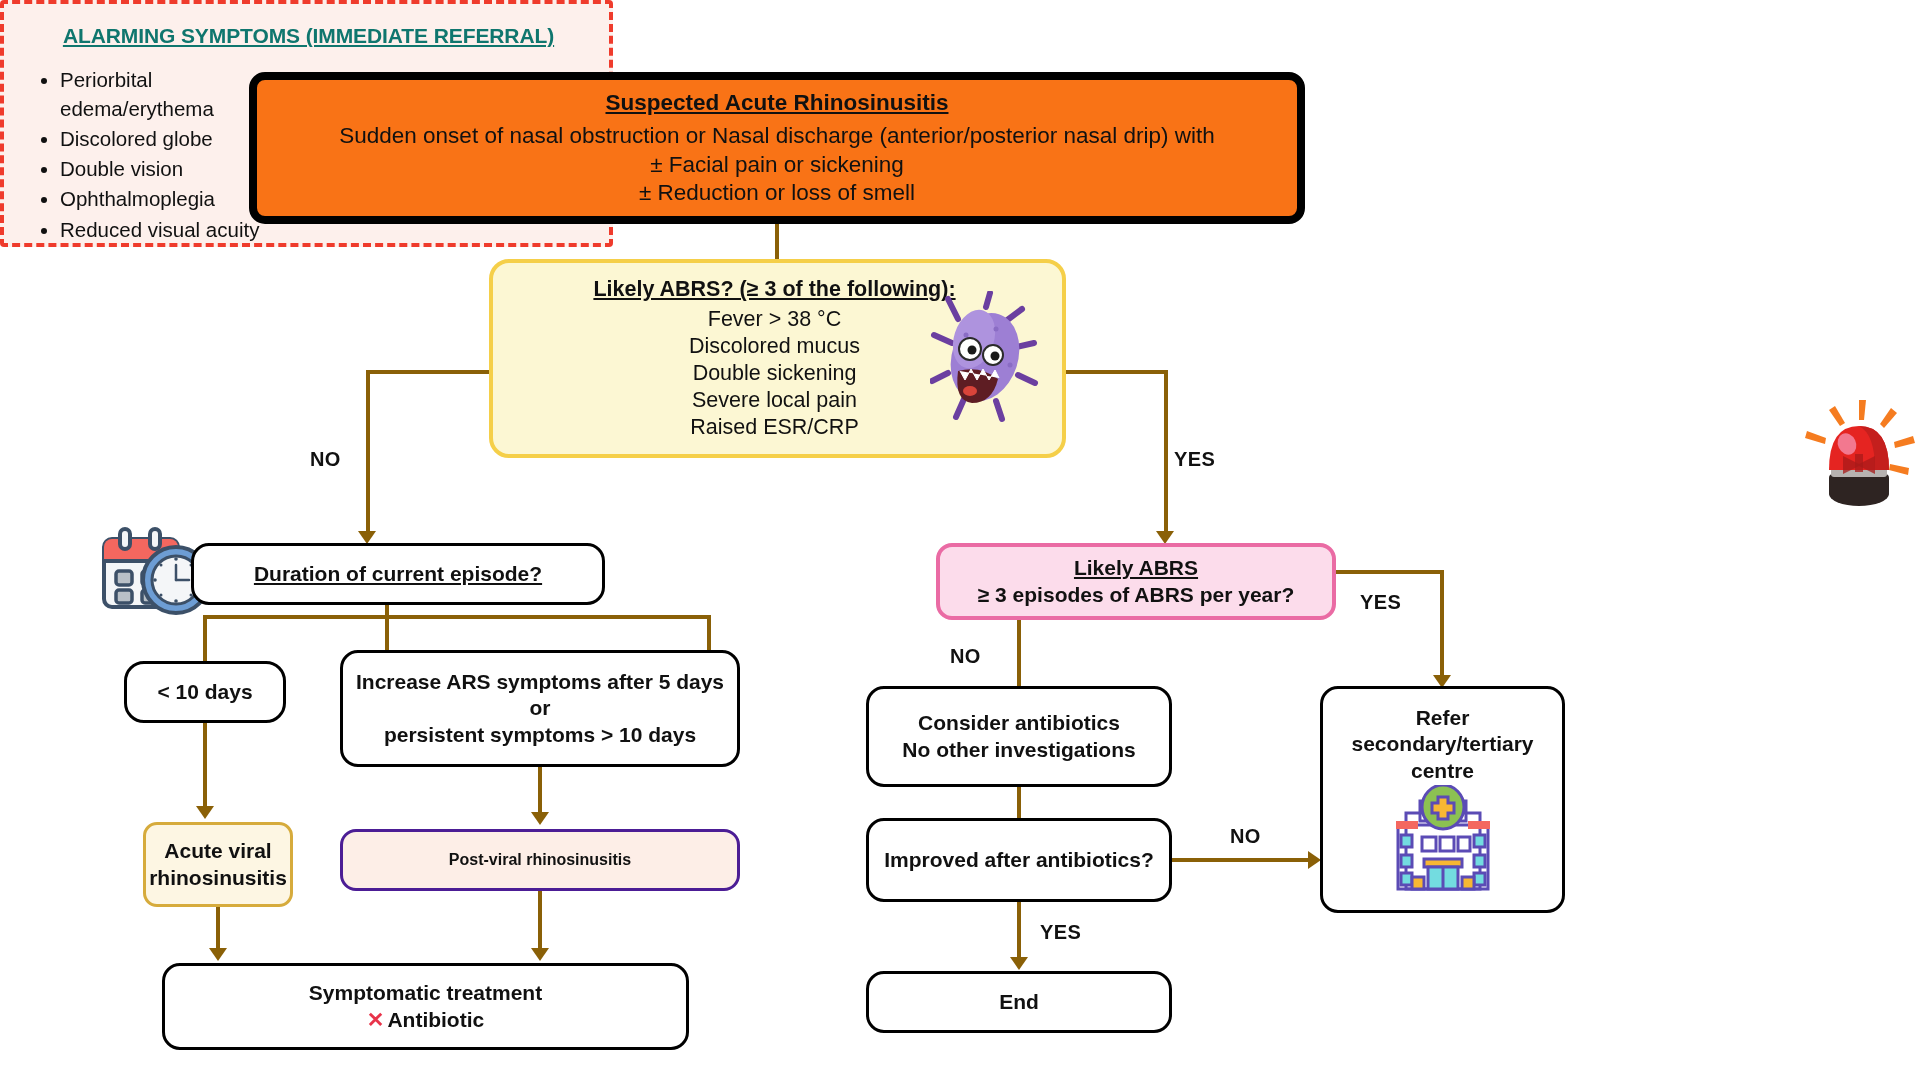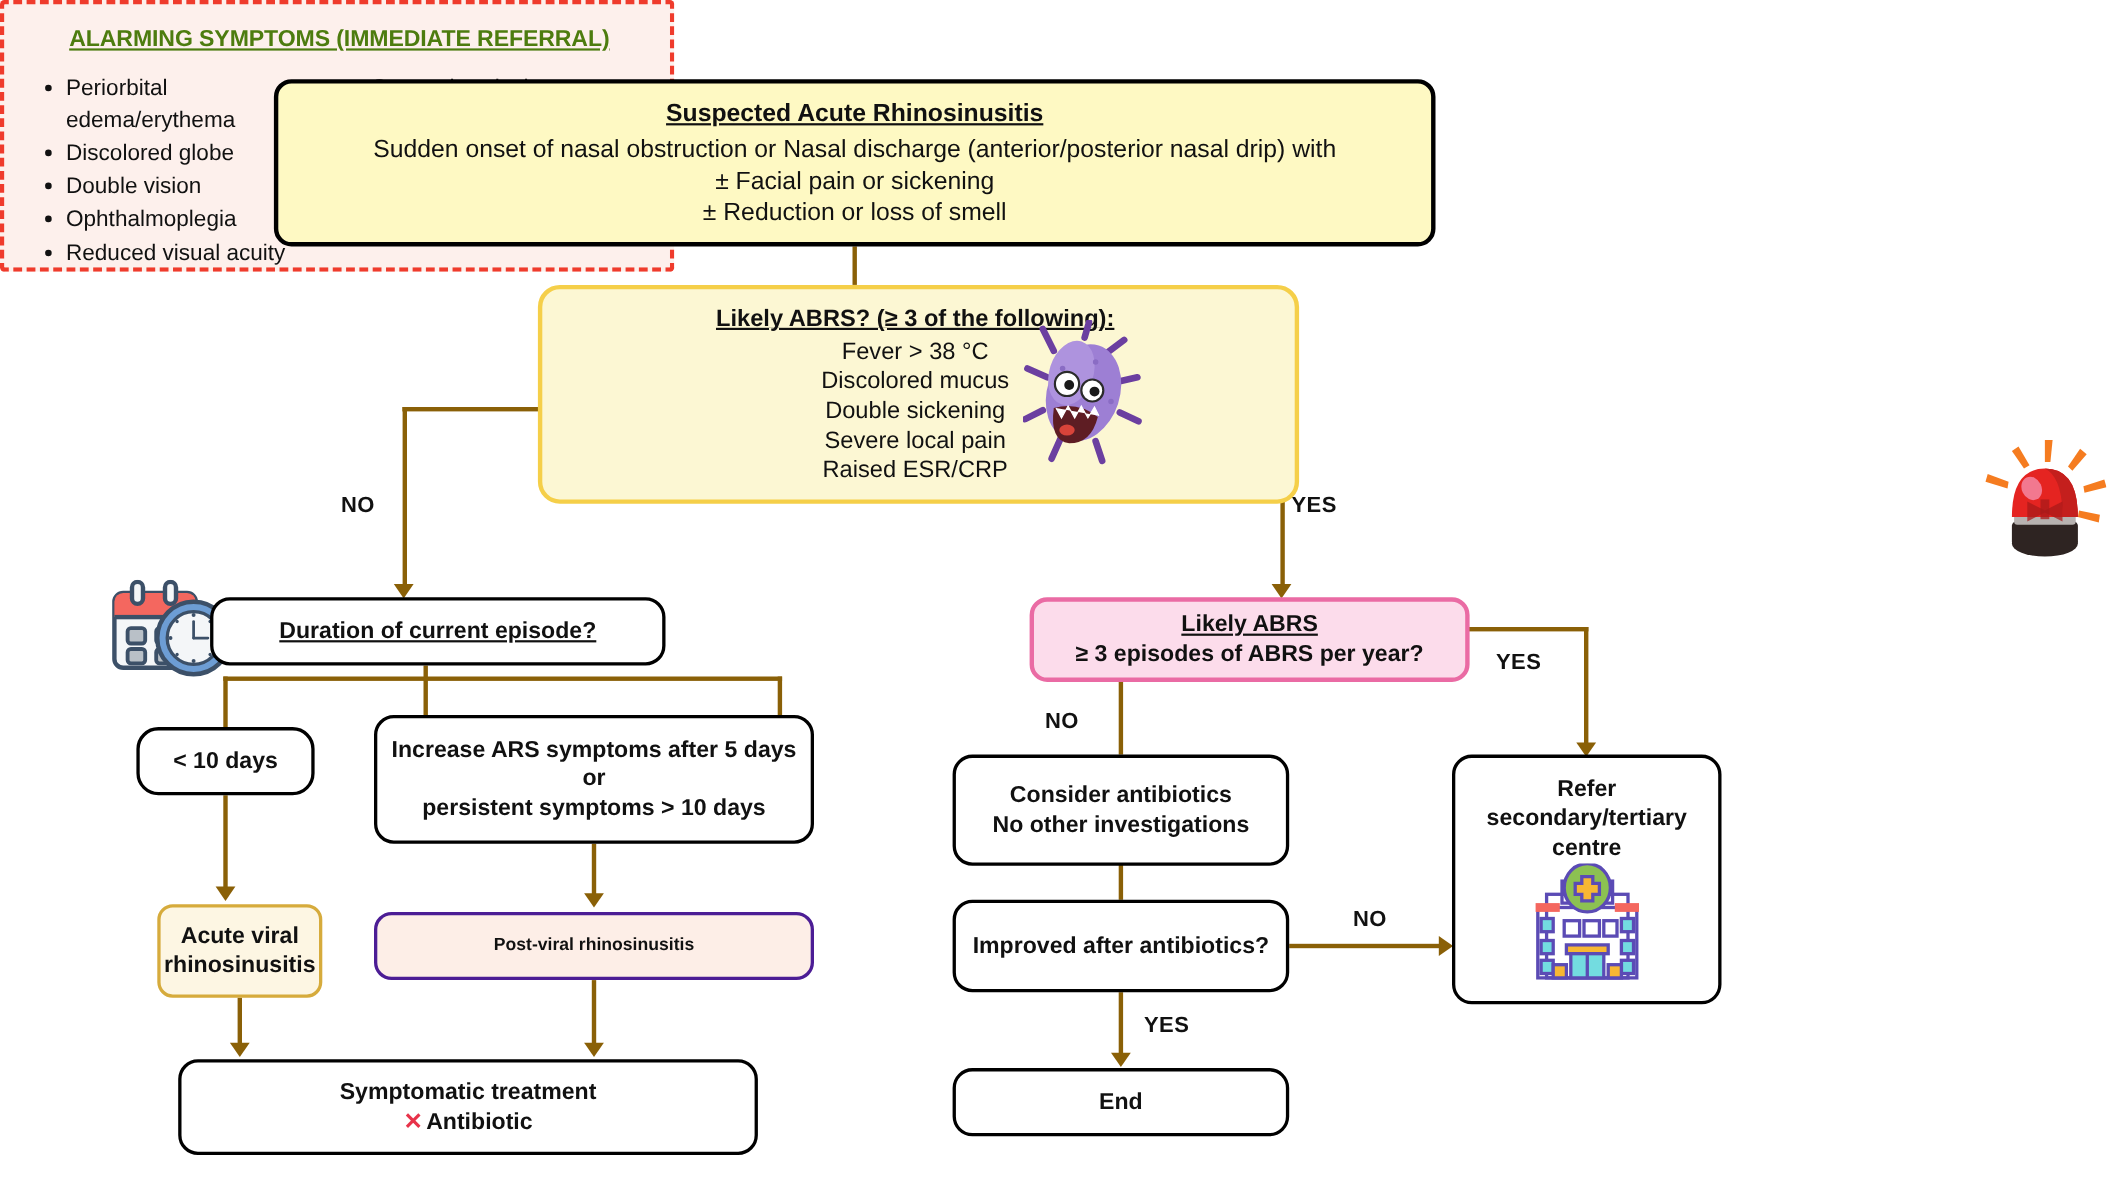--- a/index.html
+++ b/index.html
@@ -20,52 +20,52 @@
     justify-content: center;
     text-align: center;
     color: #111111;
     line-height: 1.25;
   }
   .node .ttl { font-weight: bold; text-decoration: underline; }
 
   
   .n-suspected {
     left: 249px; top: 72px; width: 1056px; height: 152px;
-    background: #fef9c3;
-    border: 4px solid #000000;
+    background: #f97316;
+    border: 8px solid #000000;
     border-radius: 16px;
     font-size: 22.5px;
   }
   .n-suspected .ttl { font-size: 22.5px; margin-bottom: 5px; }
   .n-suspected .ln { font-weight: 400; }
 
   
   .n-abrs {
-    left: 489px; top: 259px; width: 692px; height: 199px;
+    left: 489px; top: 259px; width: 577px; height: 199px;
     background: #fcf7d3;
     border: 4px solid #f5cf49;
     border-radius: 20px;
     font-size: 21.5px;
     padding-right: 6px;
   }
   .n-abrs .ttl { font-size: 21.5px; margin-bottom: 3px; }
   .n-abrs .crit { font-weight: 400; }
 
   
   .n-alarm {
     left: 1282px; top: 257px; width: 613px; height: 247px;
     background: #fdf0ec;
     border: 4px dashed #ef3b2c;
     border-radius: 4px;
     display: block;
     padding: 20px 22px 10px 26px;
   }
   .n-alarm .alarm-ttl {
     font-size: 21px; font-weight: bold; text-decoration: underline;
-    text-align: center; color: #4d7c0f; letter-spacing: -0.1px;
+    text-align: center; color: #0f766e; letter-spacing: -0.1px;
   }
   .alarm-cols { display: flex; gap: 10px; margin-top: 17px; }
   .alarm-cols ul {
     margin: 0; padding-left: 30px; list-style: disc;
     font-size: 20.5px; line-height: 1.42; color: #111;
   }
   .alarm-cols ul li { margin-bottom: 1px; }
   .alarm-col-a { width: 268px; }
   .alarm-col-b { width: 260px; }
 

